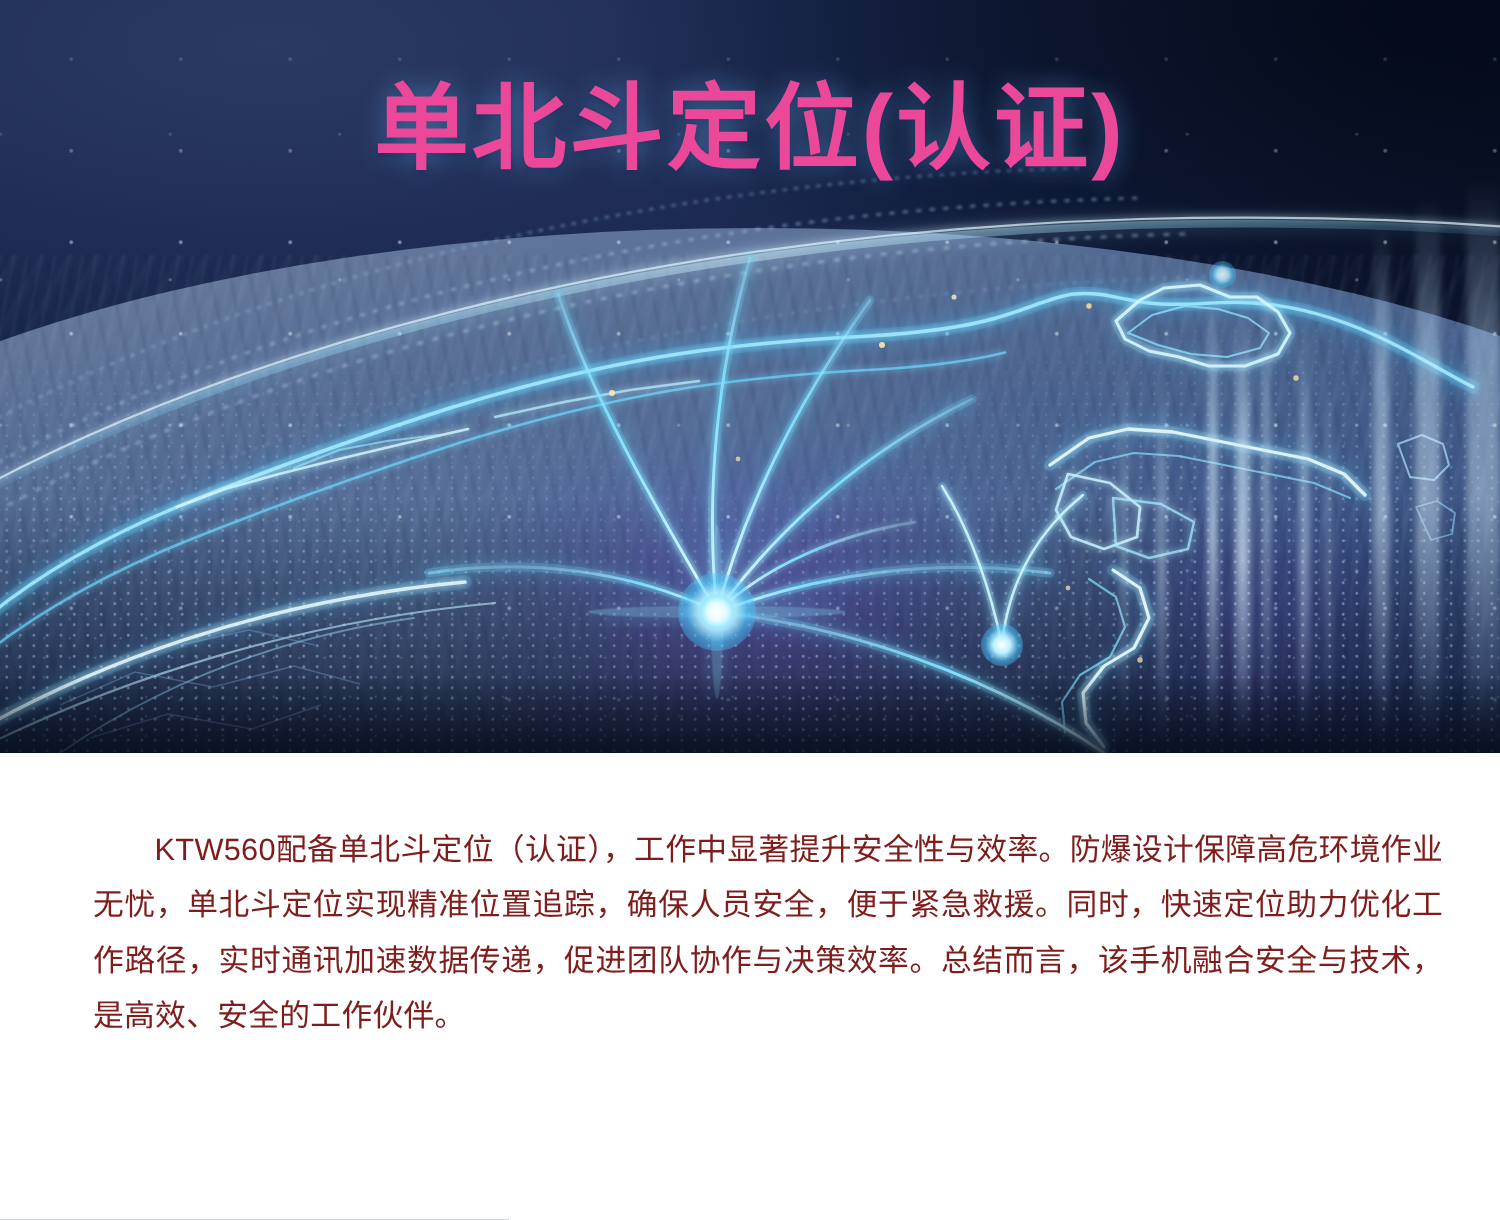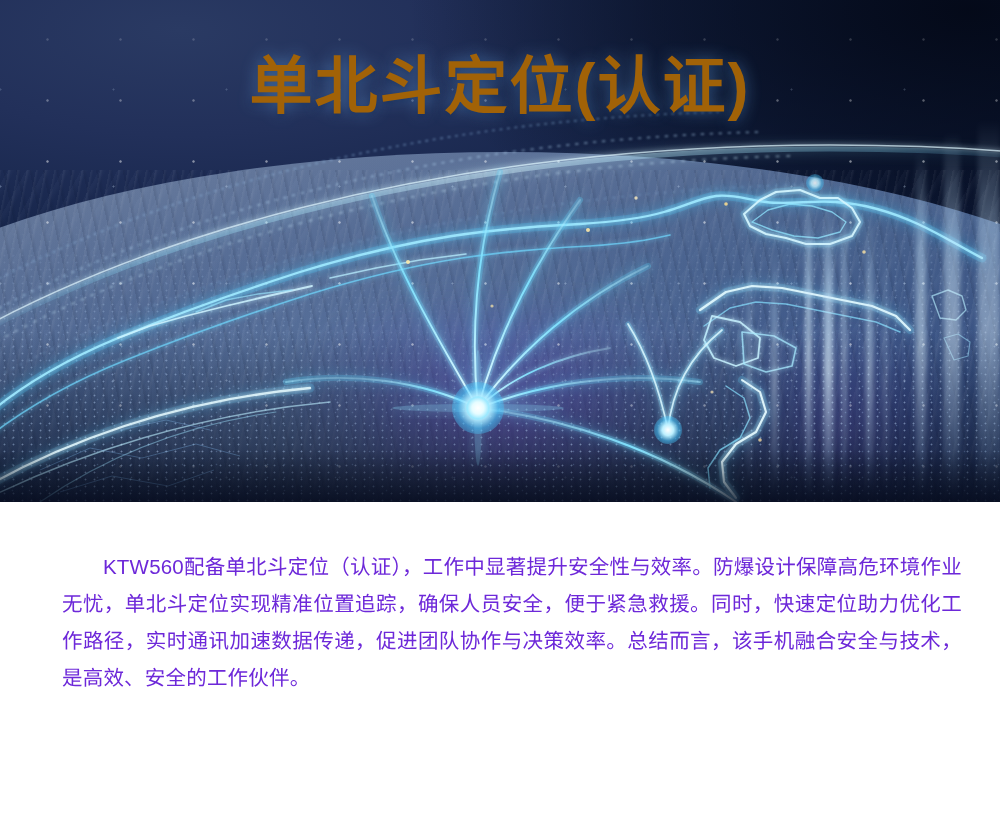--- a/index.html
+++ b/index.html
@@ -122,35 +122,35 @@
   }
 
   
   .hero-title {
     position:absolute; left:0; top:52px; width:1000px;
     text-align:center;
     font-family:"Liberation Sans","DejaVu Sans",sans-serif;
     font-size:63px;
     font-weight:700;
     letter-spacing:2px;
-    color:#a16207;
+    color:#ec4899;
     text-shadow:0 0 16px rgba(120,190,255,.45), 0 2px 6px rgba(0,20,60,.55);
     line-height:1.08;
     z-index:20;
   }
 
   
   .copy {
     position:absolute;
     left:62px; top:548px;
     width:900px;
     font-family:"Liberation Sans","DejaVu Sans",sans-serif;
     font-size:20.5px;
     line-height:37px;
-    color:#6d28d9;
+    color:#7f1d1d;
     text-align:justify;
     text-justify:inter-character;
     text-indent:2em;
     letter-spacing:.2px;
   }
 </style>
 </head>
 <body>
 
 <div class="page">

